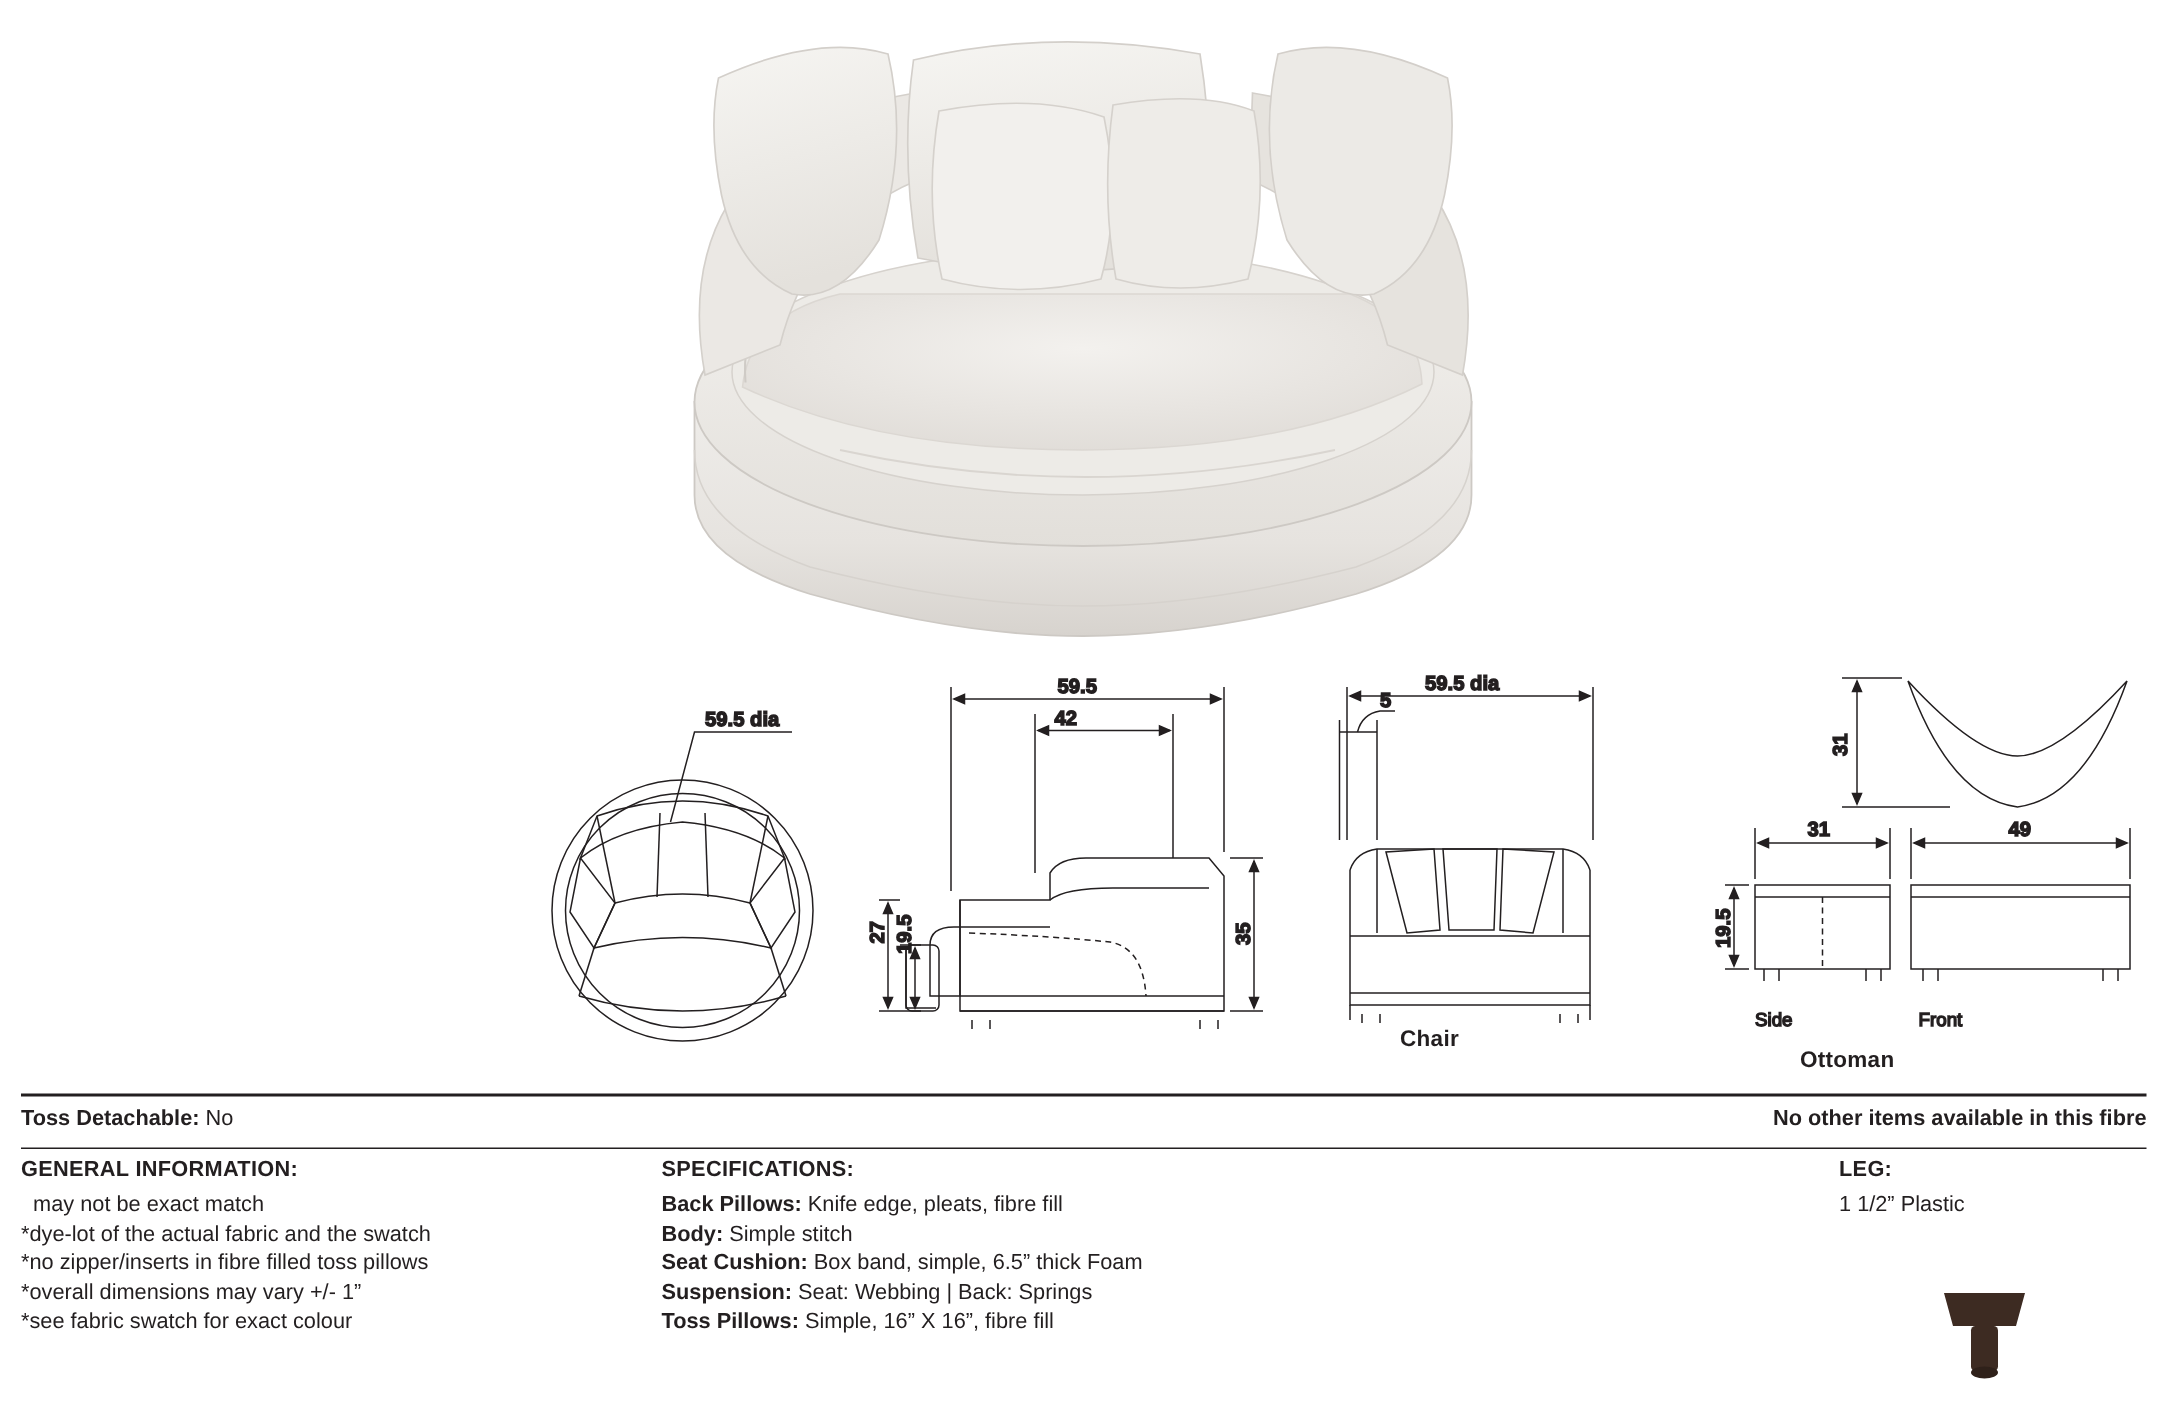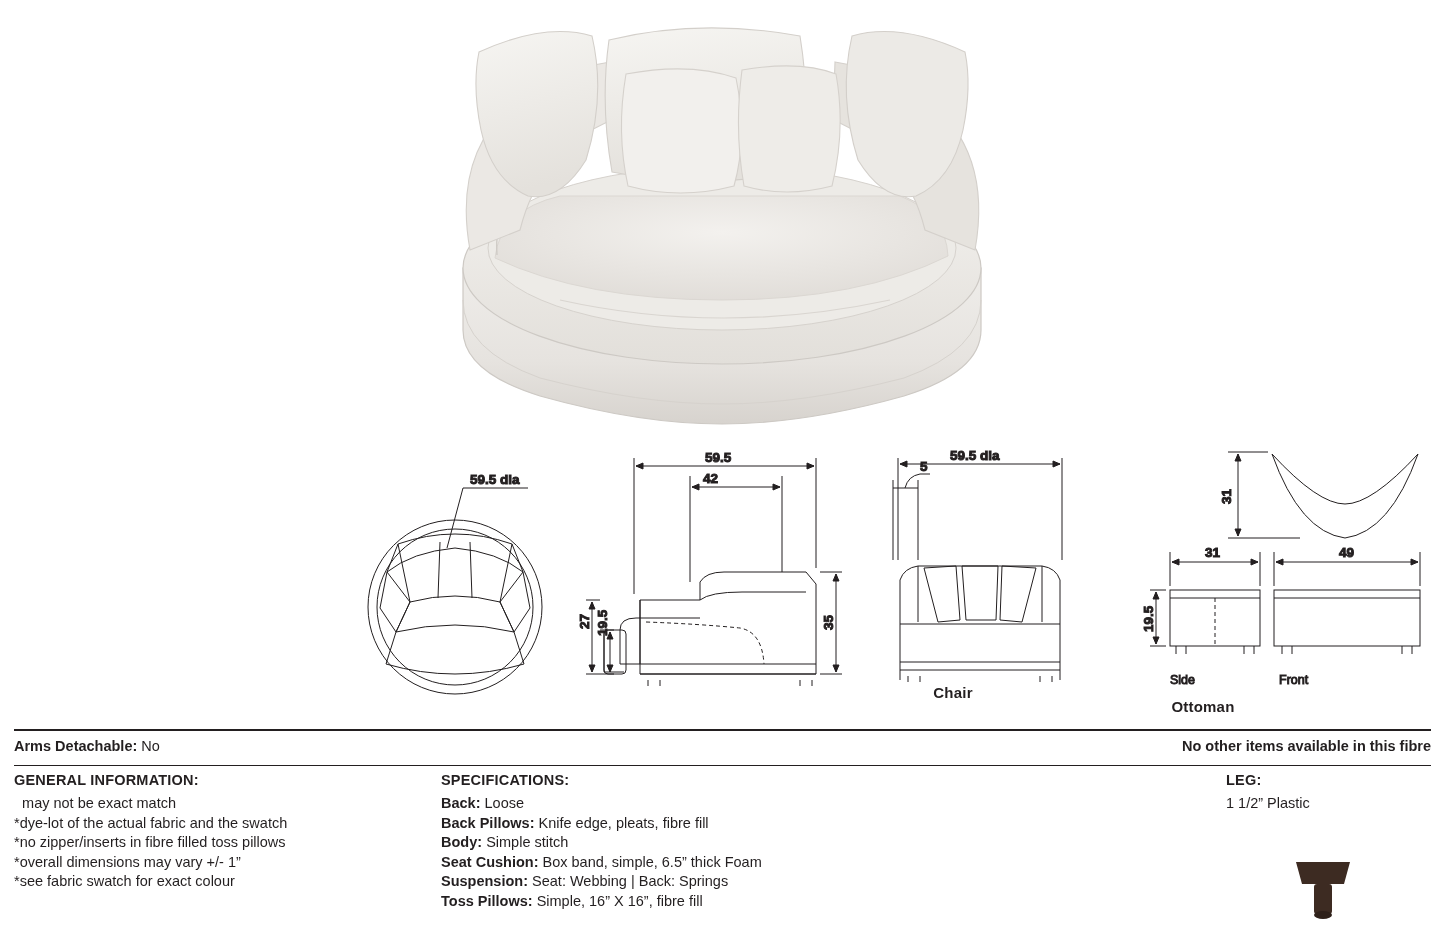--- a/index.html
+++ b/index.html
@@ -31,21 +31,21 @@
     width: 1445px; height: 290px;
   }
   .dwg-caption {
     position: absolute;
     font-size: 15px;
     font-weight: bold;
     color: #231f20;
     letter-spacing: .2px;
   }
   #cap-chair { left: 893px; top: 252px; width: 120px; text-align: center; }
-  #cap-ottoman { left: 1143px; top: 266px; width: 120px; text-align: center; }
+  #cap-ottoman { left: 1143px; top: 266px; width: 120px; text-align: right; }
 
   
   .hr-thick {
     position: absolute;
     left: 14px;
     width: 1417px;
     height: 2px;
     background: #231f20;
   }
   .hr-thin {
@@ -321,44 +321,40 @@
 
   <div class="dwg-caption" id="cap-chair">Chair</div>
   <div class="dwg-caption" id="cap-ottoman">Ottoman</div>
 </div>
 
 <div class="hr-thick" id="rule-top"></div>
 <div class="hr-thin" id="rule-bottom"></div>
 
 <div id="strip">
   <div id="arms-detachable">
-    <span class="lbl-bold">Arms Detachable:</span>
+    <span class="lbl-bold">Toss Detachable:</span>
     <span class="lbl-reg">No</span>
   </div>
   <div id="no-other-items">No other items available in this fibre</div>
 </div>
 
 <div id="lower">
 
   <div id="col-general">
     <div class="col-head">GENERAL INFORMATION:</div>
     <div class="gen-line">  may not be exact match</div>
     <div class="gen-line">*dye-lot of the actual fabric and the swatch</div>
     <div class="gen-line">*no zipper/inserts in fibre filled toss pillows</div>
     <div class="gen-line">*overall dimensions may vary +/- 1”</div>
     <div class="gen-line">*see fabric swatch for exact colour</div>
   </div>
 
   <div id="col-spec">
     <div class="col-head">SPECIFICATIONS:</div>
 
-    <div class="spec-line">
-      <span class="lbl-bold">Back:</span>
-      <span class="lbl-reg">Loose</span>
-    </div>
     <div class="spec-line">
       <span class="lbl-bold">Back Pillows:</span>
       <span class="lbl-reg">Knife edge, pleats, fibre fill</span>
     </div>
     <div class="spec-line">
       <span class="lbl-bold">Body:</span>
       <span class="lbl-reg">Simple stitch</span>
     </div>
     <div class="spec-line">
       <span class="lbl-bold">Seat Cushion:</span>

